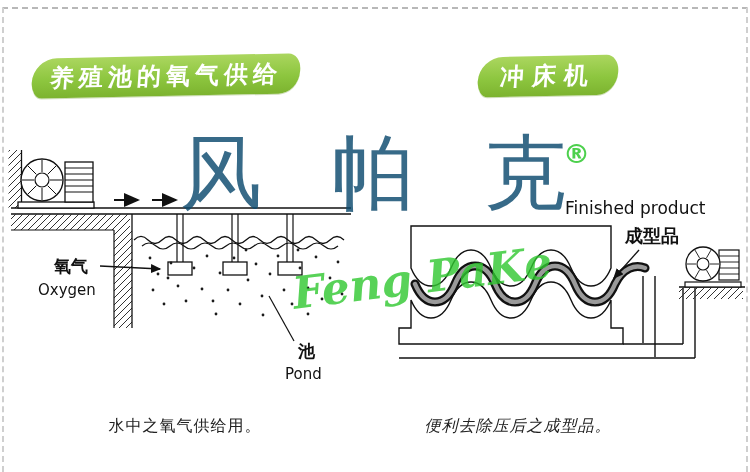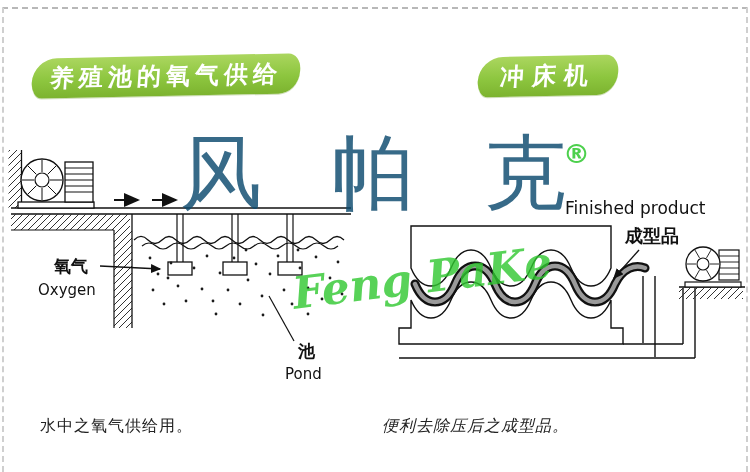--- a/index.html
+++ b/index.html
@@ -42,21 +42,21 @@
   }
   .wm-script{
     position:absolute;left:292px;top:252px;width:260px;
     font-size:44px;color:#2fc82f;opacity:.8;
     font-family:"DejaVu Serif","Liberation Serif",serif;
     font-style:italic;font-weight:bold;white-space:nowrap;
     transform:rotate(-7deg);
     pointer-events:none;
   }
   .caption{
-    position:absolute;top:416px;text-align:left;
+    position:absolute;top:416px;text-align:center;
     font-size:16px;color:#222222;letter-spacing:1px;
   }
   .caption-left{left:40px;width:290px;}
   .caption-right{left:382px;width:272px;font-style:italic;}
 </style>
 </head>
 <body>
 
 <div class="dash-frame"></div>
 

